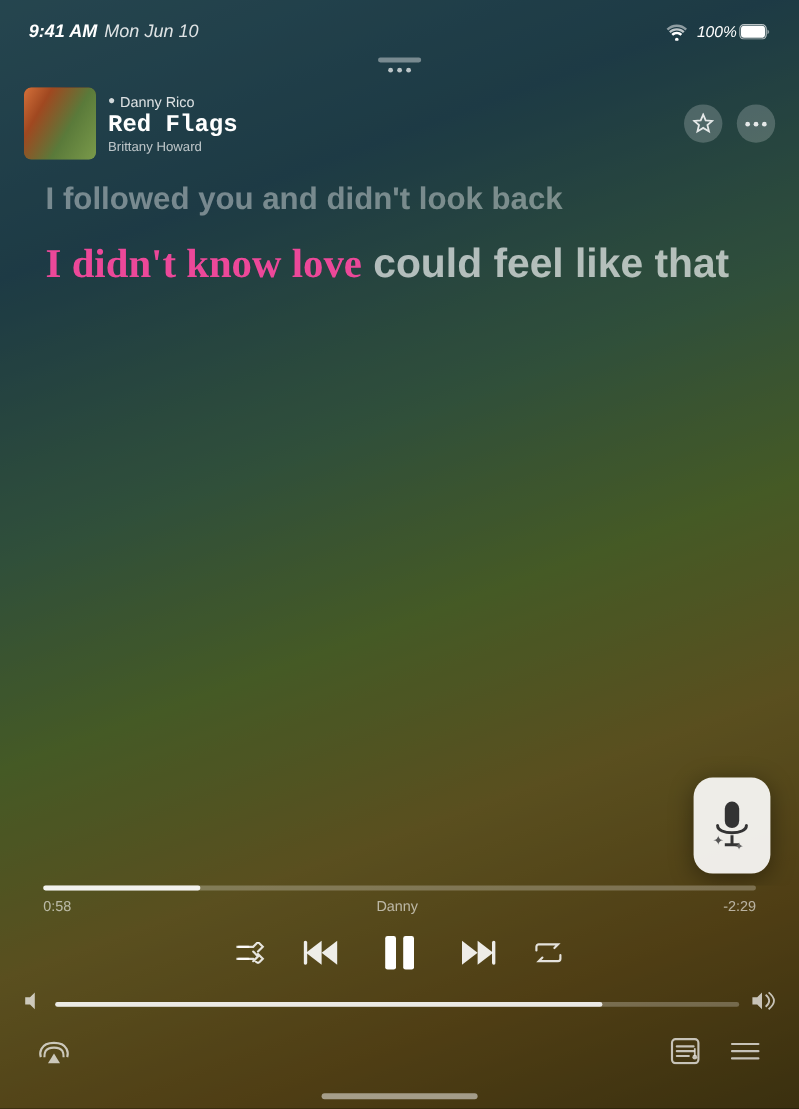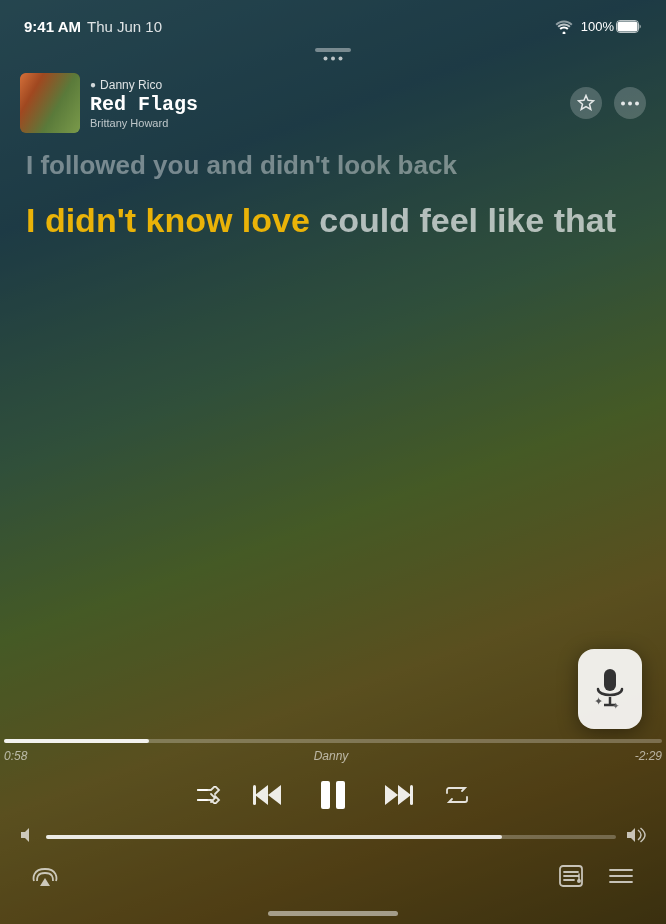--- a/index.html
+++ b/index.html
@@ -34,20 +34,21 @@
       flex-direction: column;
     }
 
     
     #status-bar {
       display: flex;
       justify-content: space-between;
       align-items: center;
       padding: 14px 24px 6px;
       height: 44px;
+      font-style: italic;
     }
 
     #status-time {
       color: #fff;
       font-size: 15px;
       font-weight: 600;
     }
 
     #status-date {
       color: #fff;
@@ -162,21 +163,21 @@
       align-items: center;
       justify-content: center;
       color: rgba(255,255,255,0.85);
       font-size: 15px;
       cursor: pointer;
     }
 
     
     #lyrics-area {
       flex: 1;
-      padding: 10px 26px 0;
+      padding: 10px 38px 0;
       position: relative;
       overflow: hidden;
     }
 
     .lyric-line {
       font-size: 28px;
       font-weight: 600;
       line-height: 1.3;
       margin-bottom: 8px;
     }
@@ -189,22 +190,23 @@
 
     .lyric-current {
       color: #fff;
       font-size: 34px;
       font-weight: 800;
       margin-bottom: 20px;
       line-height: 1.25;
     }
 
     .lyric-current .word-highlight {
-      color: #eab308;
+      color: #ec4899;
       font-weight: 800;
+      font-family: Liberation Serif, serif;
     }
 
     .lyric-current .word-dim {
       color: rgba(255,255,255,0.65);
       font-weight: 700;
     }
 
     .lyric-future {
       color: rgba(255,255,255,0.35);
       font-size: 26px;
@@ -227,22 +229,21 @@
       border-radius: 16px;
       display: flex;
       align-items: center;
       justify-content: center;
       cursor: pointer;
       box-shadow: 0 4px 20px rgba(0,0,0,0.4);
     }
 
     
     #progress-section {
-      padding: 0 4px;
-      font-style: italic;
+      padding: 0 36px;
     }
 
     #progress-bar-container {
       position: relative;
       height: 4px;
       background: rgba(255,255,255,0.25);
       border-radius: 2px;
       margin-bottom: 6px;
     }
 
@@ -366,21 +367,21 @@
 <body>
 
 <div id="bg"></div>
 <div id="bg-overlay"></div>
 
 <div id="screen">
 
   <div id="status-bar">
     <div style="display:flex;gap:6px;align-items:center;">
       <span id="status-time">9:41 AM</span>
-      <span id="status-date" style="color:rgba(255,255,255,0.85);font-size:15px;">Thu Jun 10</span>
+      <span id="status-date" style="color:rgba(255,255,255,0.85);font-size:15px;">Mon Jun 10</span>
     </div>
     <div id="status-icons">
       <svg width="18" height="14" viewBox="0 0 18 14" fill="white">
         <path d="M9 2.5C11.8 2.5 14.3 3.6 16.1 5.4L17.5 4C15.3 1.8 12.3 0.5 9 0.5C5.7 0.5 2.7 1.8 0.5 4L1.9 5.4C3.7 3.6 6.2 2.5 9 2.5Z" opacity="0.5"></path>
         <path d="M9 5.5C11 5.5 12.8 6.3 14.1 7.6L15.5 6.2C13.8 4.5 11.5 3.5 9 3.5C6.5 3.5 4.2 4.5 2.5 6.2L3.9 7.6C5.2 6.3 7 5.5 9 5.5Z" opacity="0.7"></path>
         <path d="M9 8.5C10.2 8.5 11.3 9 12.1 9.8L13.5 8.4C12.3 7.2 10.7 6.5 9 6.5C7.3 6.5 5.7 7.2 4.5 8.4L5.9 9.8C6.7 9 7.8 8.5 9 8.5Z"></path>
         <circle cx="9" cy="13" r="1.5"></circle>
       </svg>
       <span style="color:#fff;font-size:12px;display:flex;align-items:center;gap:2px;">
         <span>100%</span>

